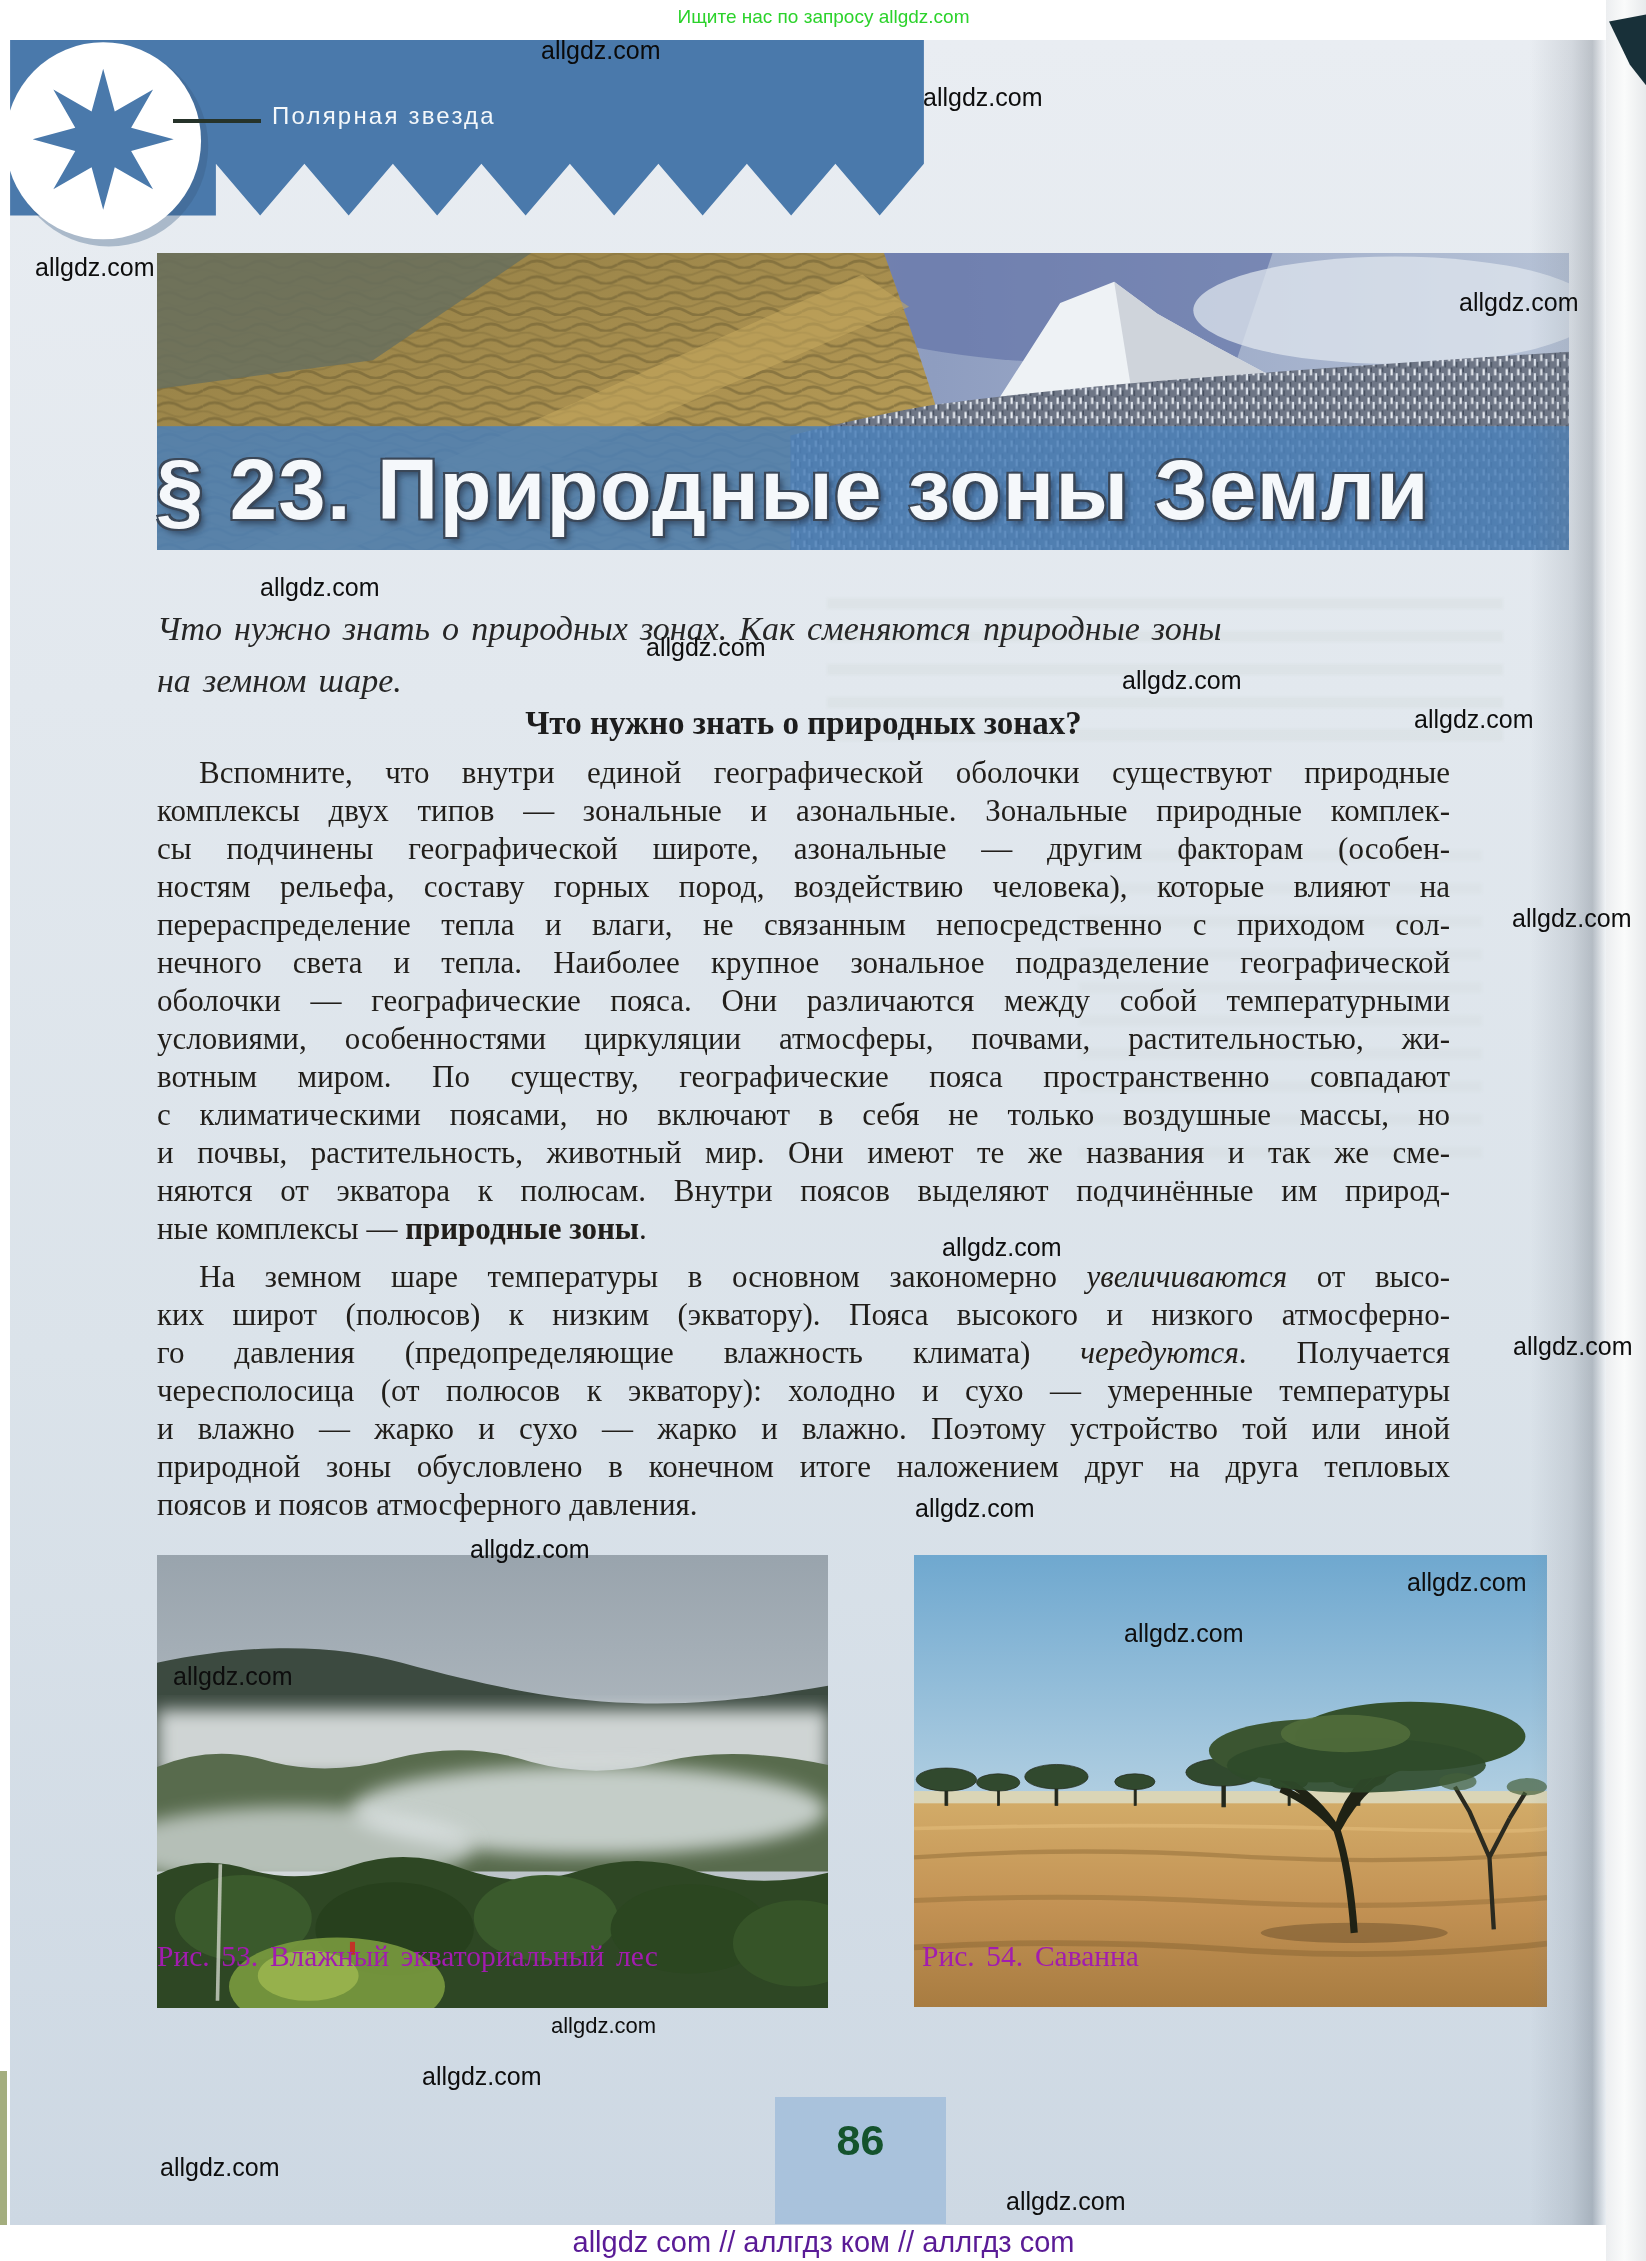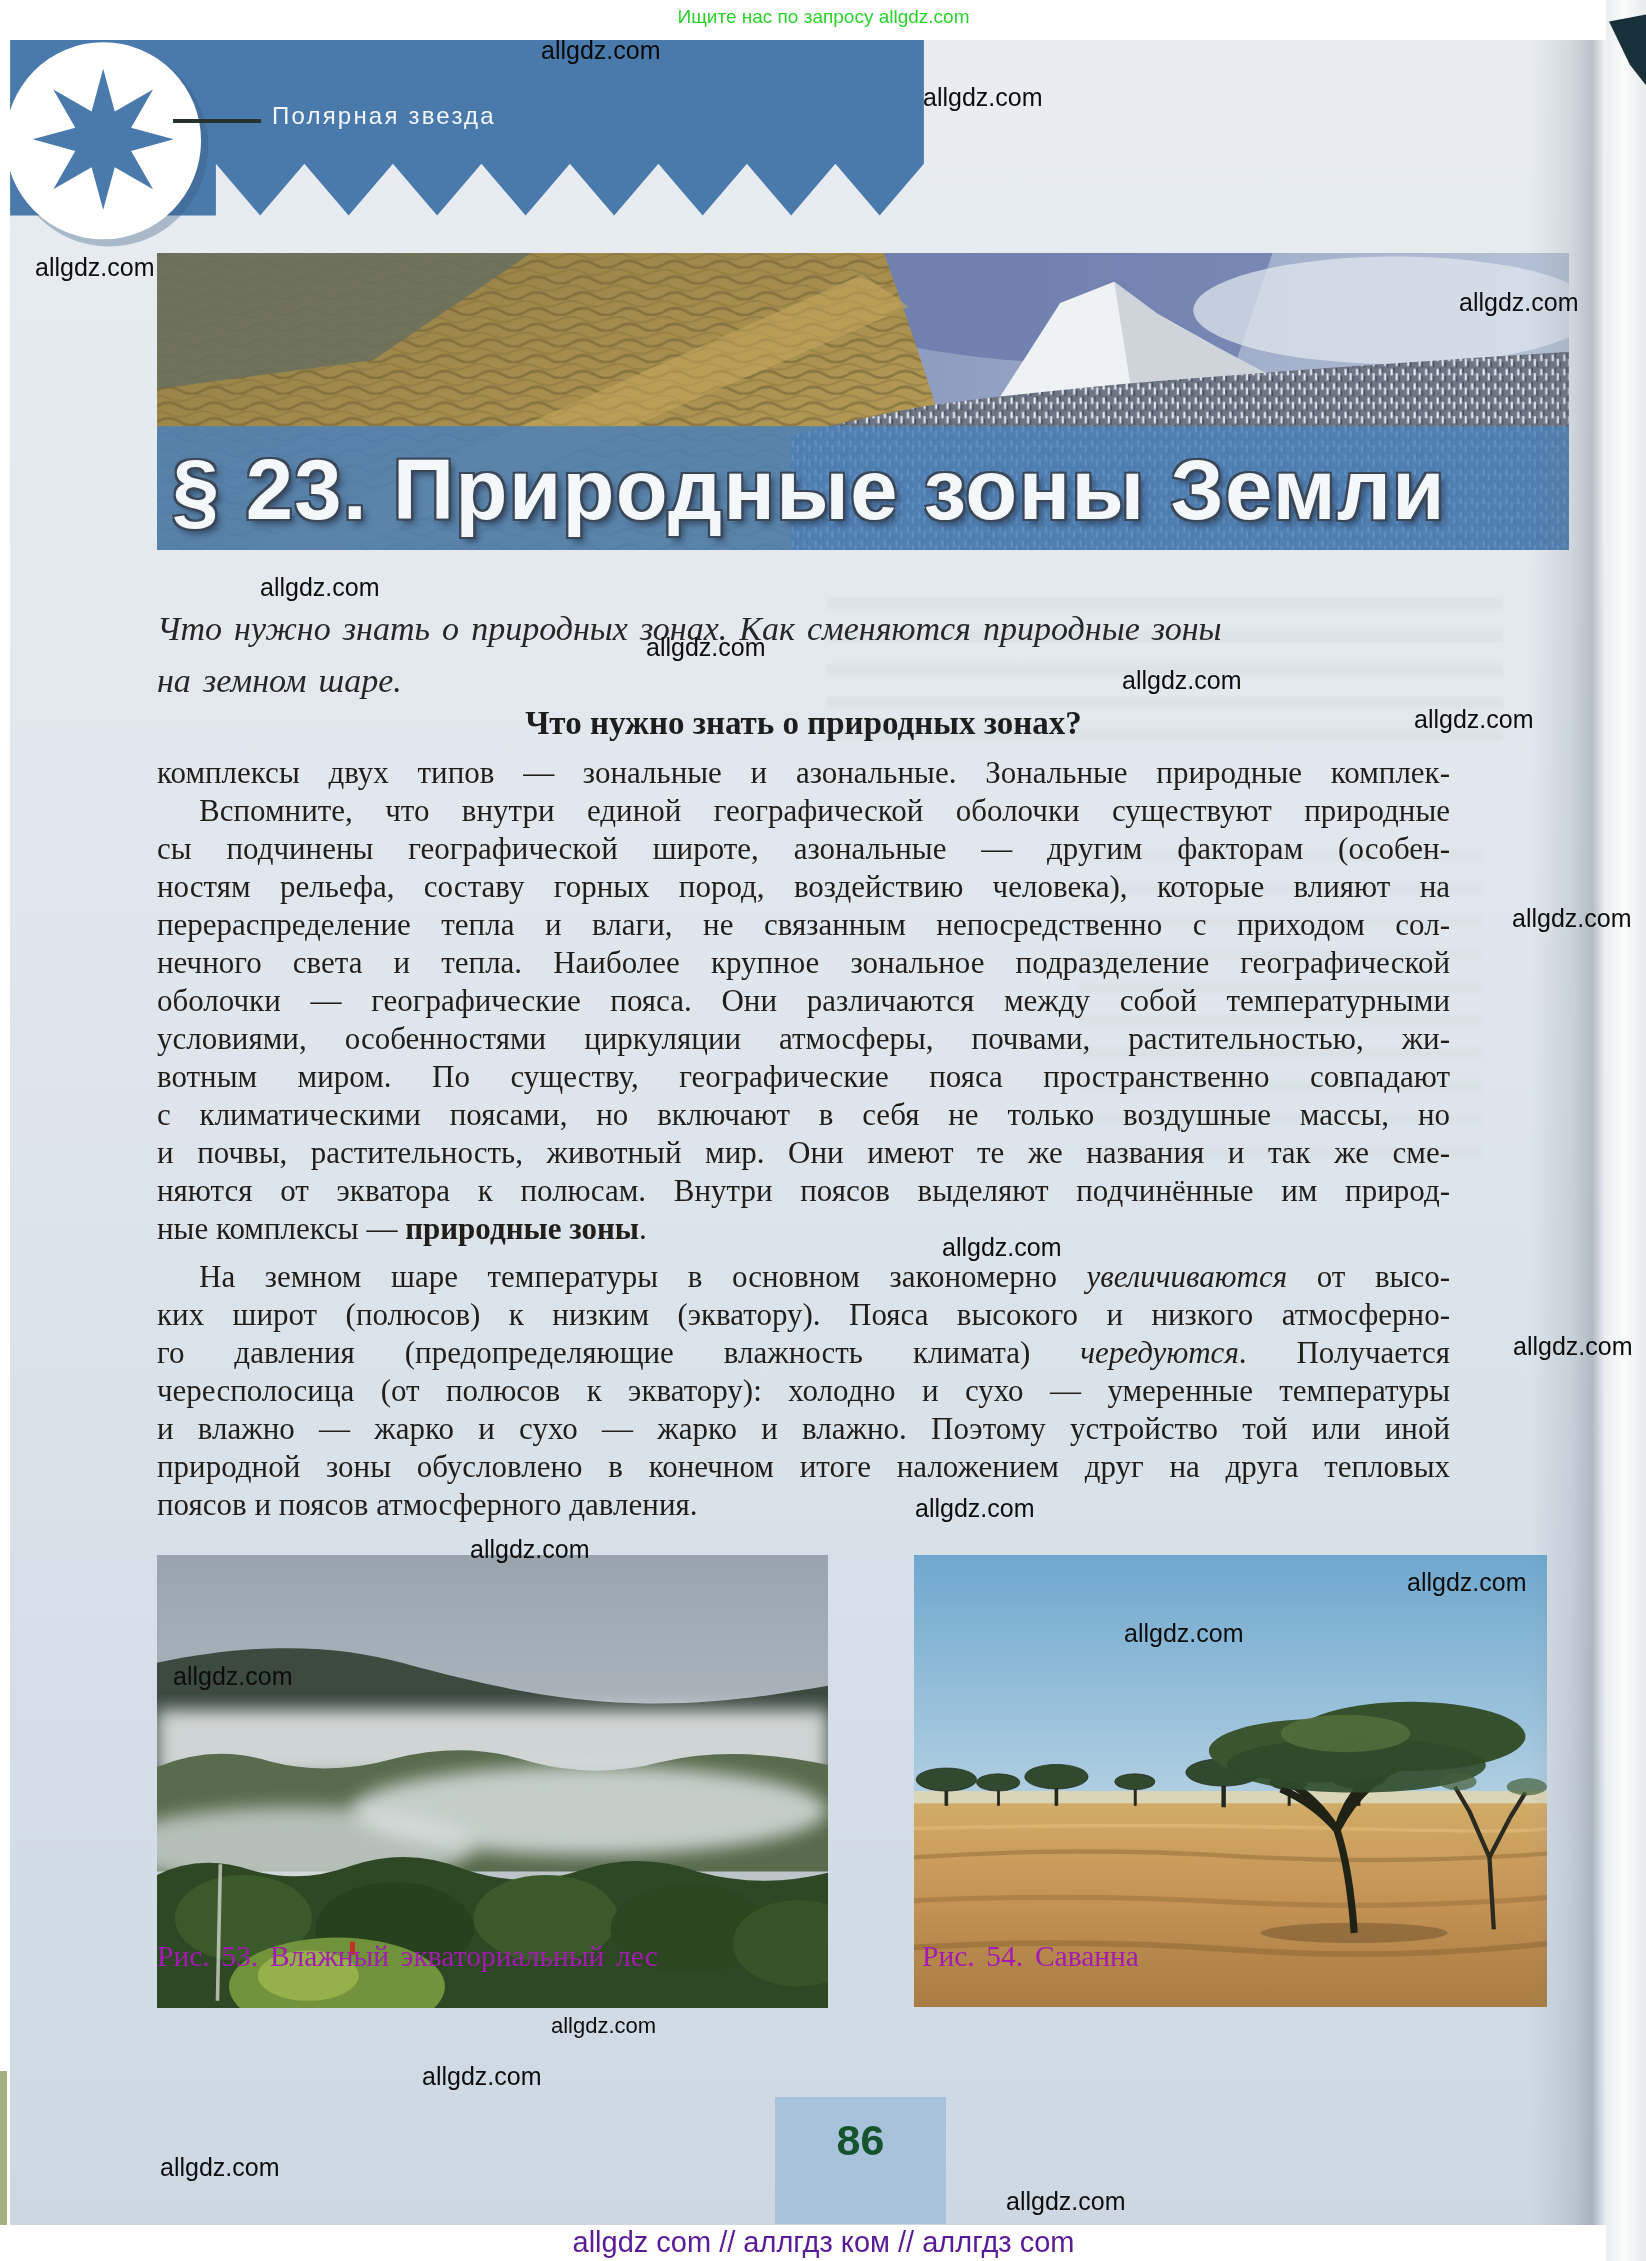--- a/index.html
+++ b/index.html
@@ -23,21 +23,21 @@
 
   
   .banner-svg{position:absolute;left:10px;top:40px;}
   .logo-svg{position:absolute;left:1.4px;top:40px;}
   .logo-line{position:absolute;left:173px;top:119px;width:88px;height:3.6px;background:#26332a;}
   .logo-label{position:absolute;left:272px;top:102px;font-family:"Liberation Sans",sans-serif;
               font-size:24px;letter-spacing:2.2px;color:#f4f8fb;}
 
   
   .header-photo{position:absolute;left:157px;top:253px;width:1412px;height:297px;}
-  .lesson-title{position:absolute;left:172px;top:432px;width:1361px;height:115px;line-height:115px;
+  .lesson-title{position:absolute;left:156px;top:432px;width:1361px;height:115px;line-height:115px;
         font-family:"Liberation Sans",sans-serif;font-weight:bold;font-size:85px;letter-spacing:1.4px;
         color:#f5f8fb;white-space:nowrap;
         text-shadow:-2.2px -2.2px 0 #3a4758,2.2px -2.2px 0 #3a4758,-2.2px 2.2px 0 #3a4758,2.2px 2.2px 0 #3a4758,4.3px 5px 6.5px rgba(25,35,52,.55);}
 
   
   .lede{position:absolute;left:157px;top:603px;width:1367px;font-style:italic;
         font-size:34px;line-height:52px;color:#262626;word-spacing:3.6px;}
   .section-heading{position:absolute;left:157px;top:705px;width:1293px;text-align:center;
         font-weight:bold;font-size:33px;color:#1d1d1d;}
   .bodytext{position:absolute;left:157px;top:754px;width:1293px;
@@ -137,22 +137,22 @@
 
   <div class="lede">
     <div>Что нужно знать о природных зонах. Как сменяются природные зоны</div>
     <div>на земном шаре.</div>
   </div>
 
   <div class="section-heading">Что нужно знать о природных зонах?</div>
 
   <div class="bodytext">
     <div class="para">
+        <div class="tline tindent"><span>Вспомните, что внутри единой географической оболочки существуют природные</span></div>
         <div class="tline"><span>комплексы двух типов — зональные и азональные. Зональные природные комплек-</span></div>
-        <div class="tline tindent"><span>Вспомните, что внутри единой географической оболочки существуют природные</span></div>
         <div class="tline"><span>сы подчинены географической широте, азональные — другим факторам (особен-</span></div>
         <div class="tline"><span>ностям рельефа, составу горных пород, воздействию человека), которые влияют на</span></div>
         <div class="tline"><span>перераспределение тепла и влаги, не связанным непосредственно с приходом сол-</span></div>
         <div class="tline"><span>нечного света и тепла. Наиболее крупное зональное подразделение географической</span></div>
         <div class="tline"><span>оболочки — географические пояса. Они различаются между собой температурными</span></div>
         <div class="tline"><span>условиями, особенностями циркуляции атмосферы, почвами, растительностью, жи-</span></div>
         <div class="tline"><span>вотным миром. По существу, географические пояса пространственно совпадают</span></div>
         <div class="tline"><span>с климатическими поясами, но включают в себя не только воздушные массы, но</span></div>
         <div class="tline"><span>и почвы, растительность, животный мир. Они имеют те же названия и так же сме-</span></div>
         <div class="tline"><span>няются от экватора к полюсам. Внутри поясов выделяют подчинённые им природ-</span></div>

